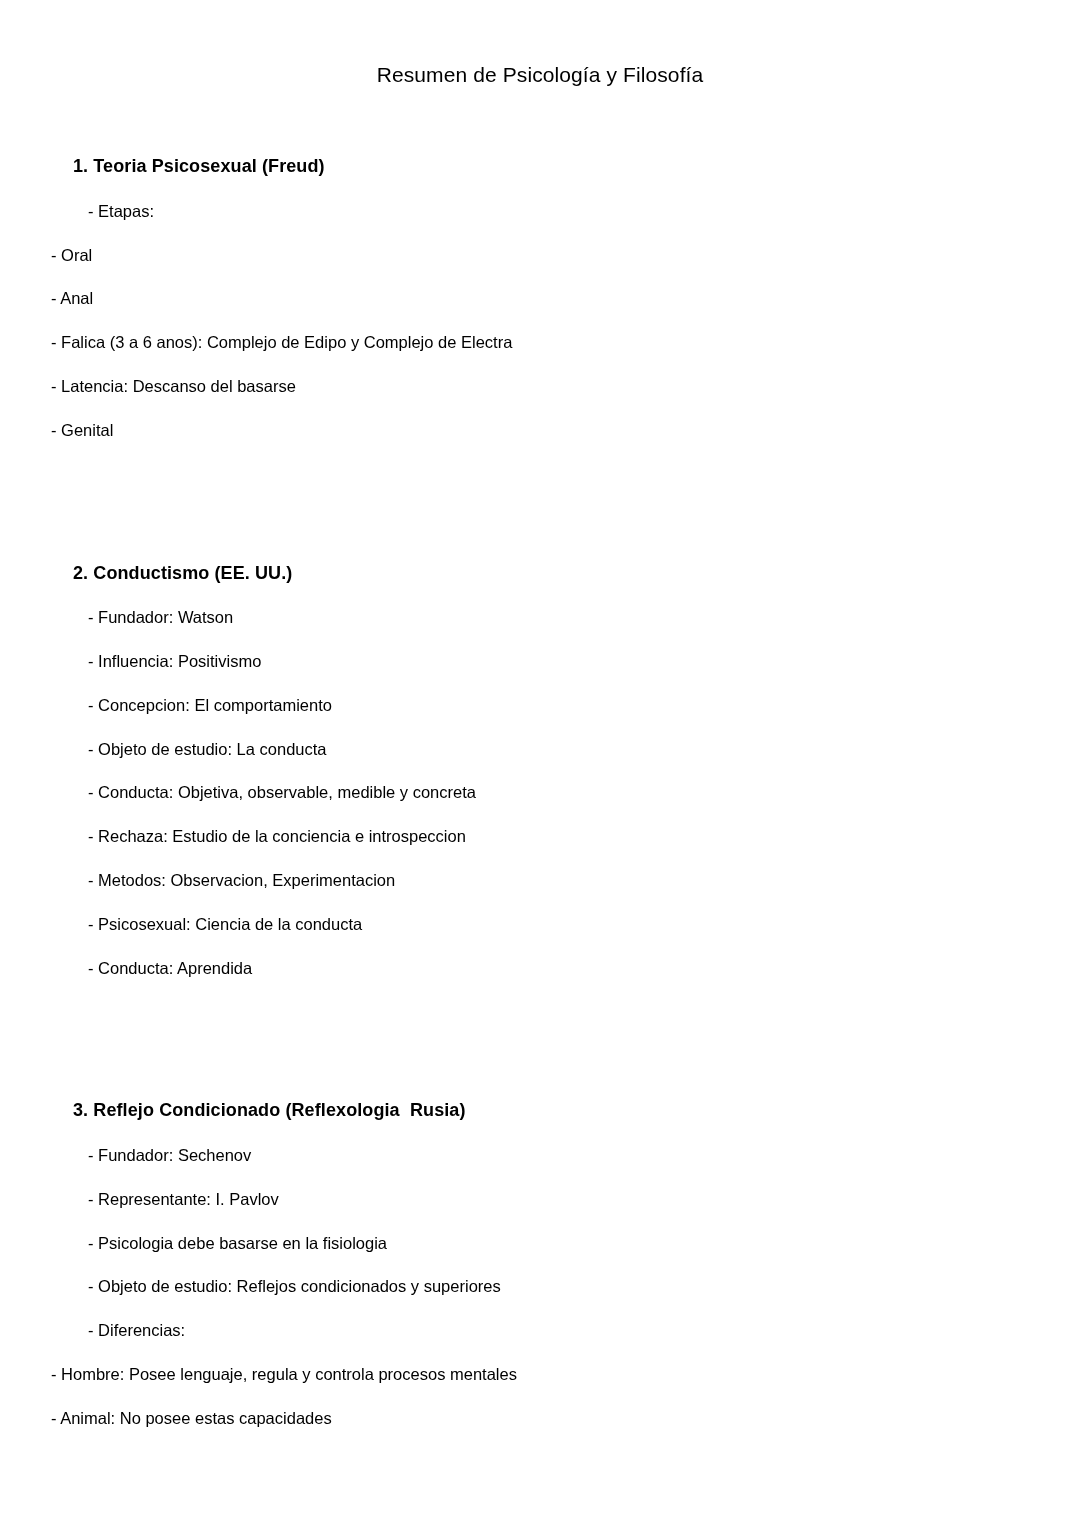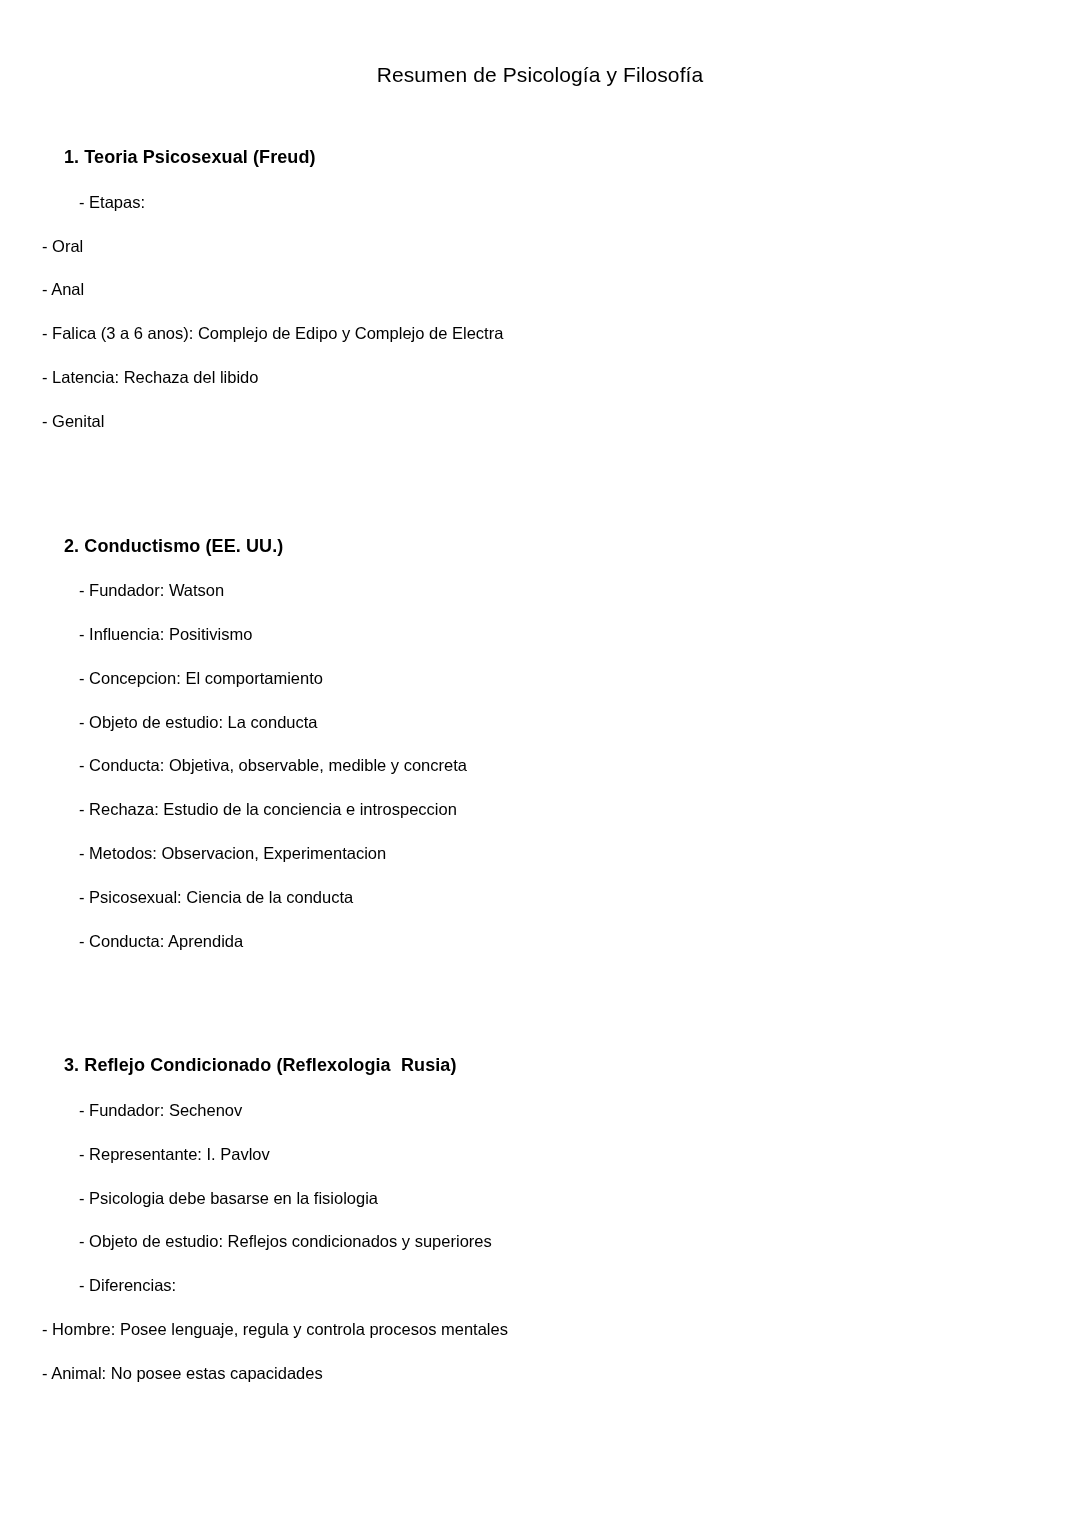--- a/index.html
+++ b/index.html
@@ -26,21 +26,21 @@
   .doc-title {
     text-align: center;
     font-size: 21px;
     font-weight: normal;
     line-height: 1.2;
     margin: 0;
     padding-top: 62px;
     letter-spacing: 0.1px;
   }
   .section {
-    margin: 8px;
+    margin: 17px;
     padding: 0;
   }
   .section-heading {
     font-size: 18px;
     font-weight: bold;
     line-height: 1.2;
     margin: 0;
     padding-left: 56px;
     letter-spacing: 0.1px;
     white-space: pre-wrap;
@@ -77,21 +77,21 @@
         <h2 class="section-heading">1. Teoria Psicosexual (Freud)</h2>
         <div class="gap-heading-to-item"></div>
         <p class="item">- Etapas:</p>
         <div class="gap-item"></div>
         <p class="item level-2">- Oral</p>
         <div class="gap-item"></div>
         <p class="item level-2">- Anal</p>
         <div class="gap-item"></div>
         <p class="item level-2">- Falica (3 a 6 anos): Complejo de Edipo y Complejo de Electra</p>
         <div class="gap-item"></div>
-        <p class="item level-2">- Latencia: Rechaza del libido</p>
+        <p class="item level-2">- Latencia: Descanso del basarse</p>
         <div class="gap-item"></div>
         <p class="item level-2">- Genital</p>
       </div>
       <div class="gap-section"></div>
       <div class="section">
         <h2 class="section-heading">2. Conductismo (EE. UU.)</h2>
         <div class="gap-heading-to-item"></div>
         <p class="item">- Fundador: Watson</p>
         <div class="gap-item"></div>
         <p class="item">- Influencia: Positivismo</p>

